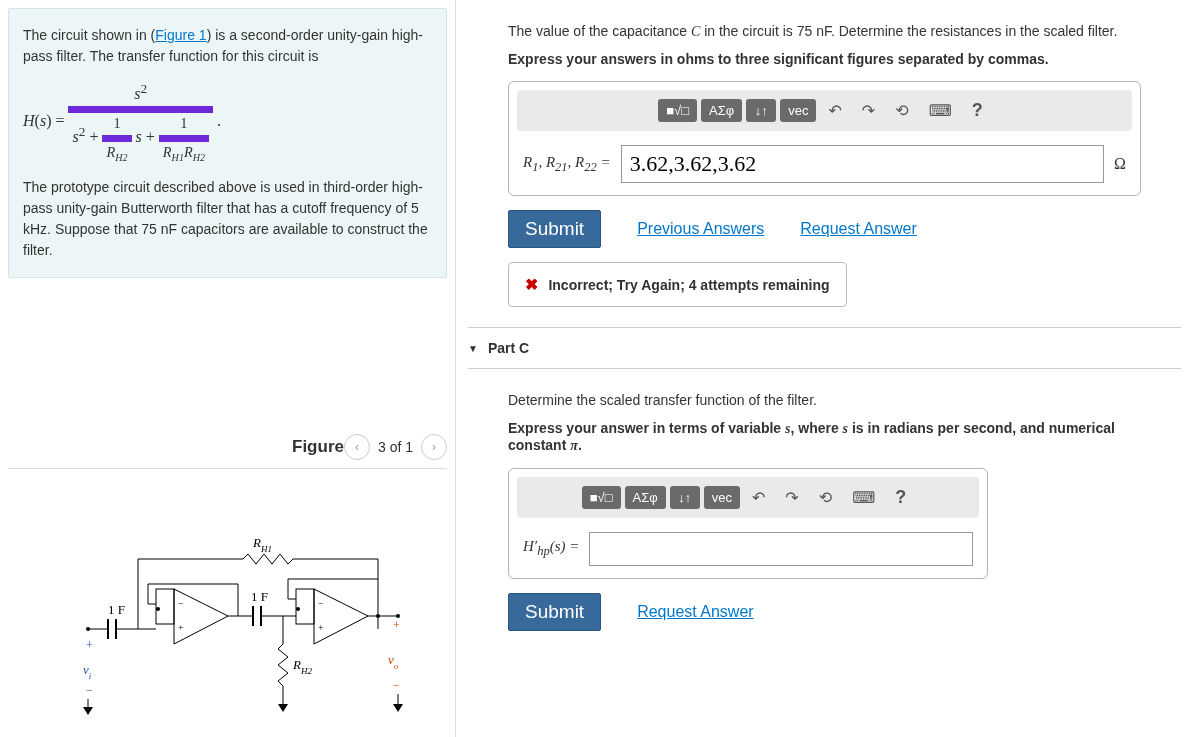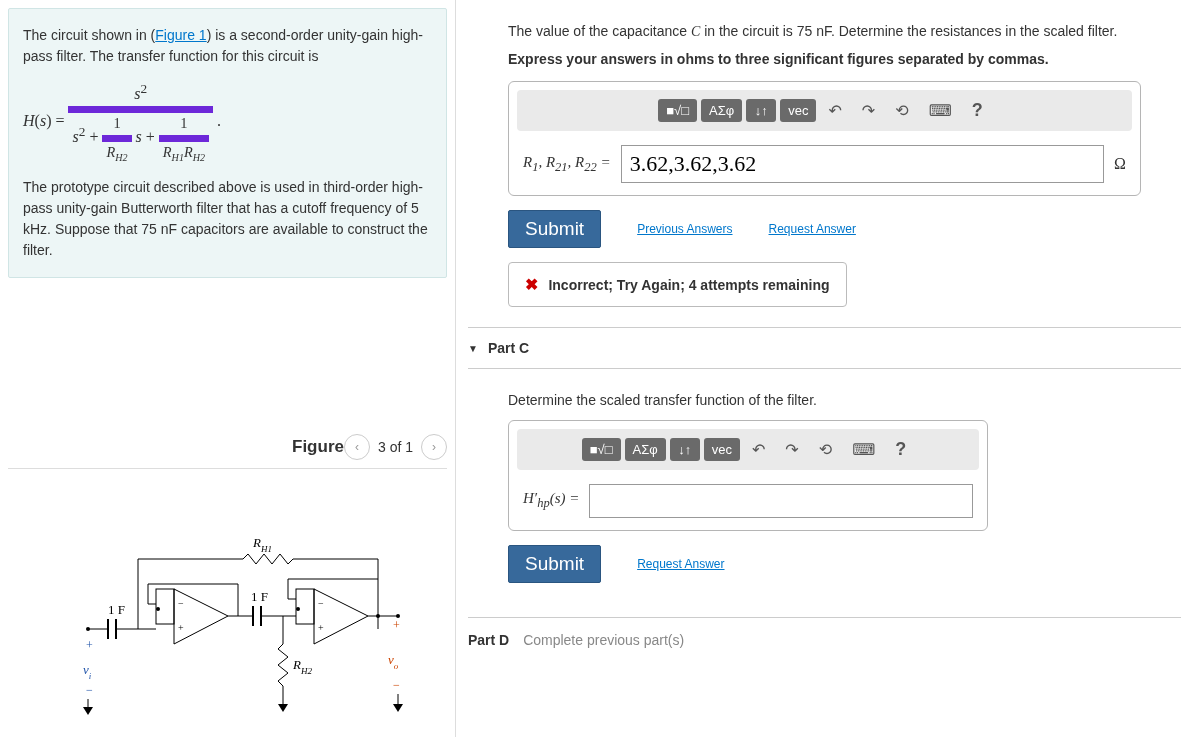--- a/index.html
+++ b/index.html
@@ -29,21 +29,21 @@
 .toolbar { display: flex; gap: 4px; justify-content: center; align-items: center; background: #eaeaea; border-radius: 4px; padding: 6px; margin-bottom: 10px; }
 .tool-btn { background: #6a6a6a; color: #fff; border: none; border-radius: 3px; padding: 4px 8px; font-size: 13px; cursor: pointer; min-width: 30px; }
 .tool-icon { background: none; border: none; color: #555; font-size: 16px; cursor: pointer; padding: 4px 8px; }
 .tool-help { background: none; border: none; color: #555; font-size: 18px; cursor: pointer; padding: 4px 8px; font-weight: bold; }
 .input-row { display: flex; align-items: center; gap: 10px; padding: 4px 6px; }
 .input-label { font-family: 'Times New Roman', serif; font-style: italic; font-size: 15px; }
 .input-field { flex: 1; border: 1px solid #999; padding: 4px 8px; font-size: 22px; font-family: 'Times New Roman', serif; height: 38px; }
 .unit { font-family: 'Times New Roman', serif; font-size: 16px; }
 .btn-row { display: flex; align-items: center; gap: 16px; margin-bottom: 14px; }
 .submit-btn { background: #37699b; color: #fff; border: 1px solid #2a5580; padding: 7px 16px; font-size: 19px; cursor: pointer; border-radius: 2px; }
-.link { color: #0077cc; text-decoration: underline; cursor: pointer; font-size: 12px; padding-left: 20px; }
+.link { color: #0077cc; text-decoration: underline; cursor: pointer; font-size: 16px; padding-left: 20px; }
 .feedback-box { border: 1px solid #bbb; border-radius: 4px; padding: 12px 16px; display: inline-flex; align-items: center; gap: 10px; font-weight: bold; }
 .x-icon { color: #cc0000; font-size: 16px; }
 .part-d-row { padding: 14px 0 14px 0; border-top: 1px solid #ccc; }
 .part-d-row .pd-label { font-weight: bold; margin-right: 10px; }
 .part-d-row .pd-text { color: #888; }
 svg text { font-family: 'Times New Roman', serif; }
 </style>
 </head>
 <body>
 
@@ -189,20 +189,23 @@
       </div>
     </div>
 
     <div class="part-header">
       <span class="chev">▼</span>
       <span>Part C</span>
     </div>
 
     <div class="part-body">
       <p class="prompt-text">Determine the scaled transfer function of the filter.</p>
+      <p class="bold-line">
+        <span>Express your answer in terms of variable </span><span class="italic-var">s</span><span>, where </span><span class="italic-var">s</span><span> is in radians per second, and numerical constant </span><span class="italic-var">π</span><span>.</span>
+      </p>
 
       <div class="answer-box" style="max-width:480px">
         <div class="toolbar">
           <button class="tool-btn">■√□</button>
           <button class="tool-btn">ΑΣφ</button>
           <button class="tool-btn">↓↑</button>
           <button class="tool-btn">vec</button>
           <button class="tool-icon">↶</button>
           <button class="tool-icon">↷</button>
           <button class="tool-icon">⟲</button>
@@ -214,18 +217,14 @@
           <input class="input-field" style="font-size: 16px; height: 34px;" value="">
         </div>
       </div>
 
       <div class="btn-row">
         <button class="submit-btn">Submit</button>
         <a class="link">Request Answer</a>
       </div>
     </div>
 
-    <div class="part-d-row">
-      <span class="pd-label">Part D</span>
-      <span class="pd-text">Complete previous part(s)</span>
-    </div>
   </div>
 </div>
 
 </body></html>

